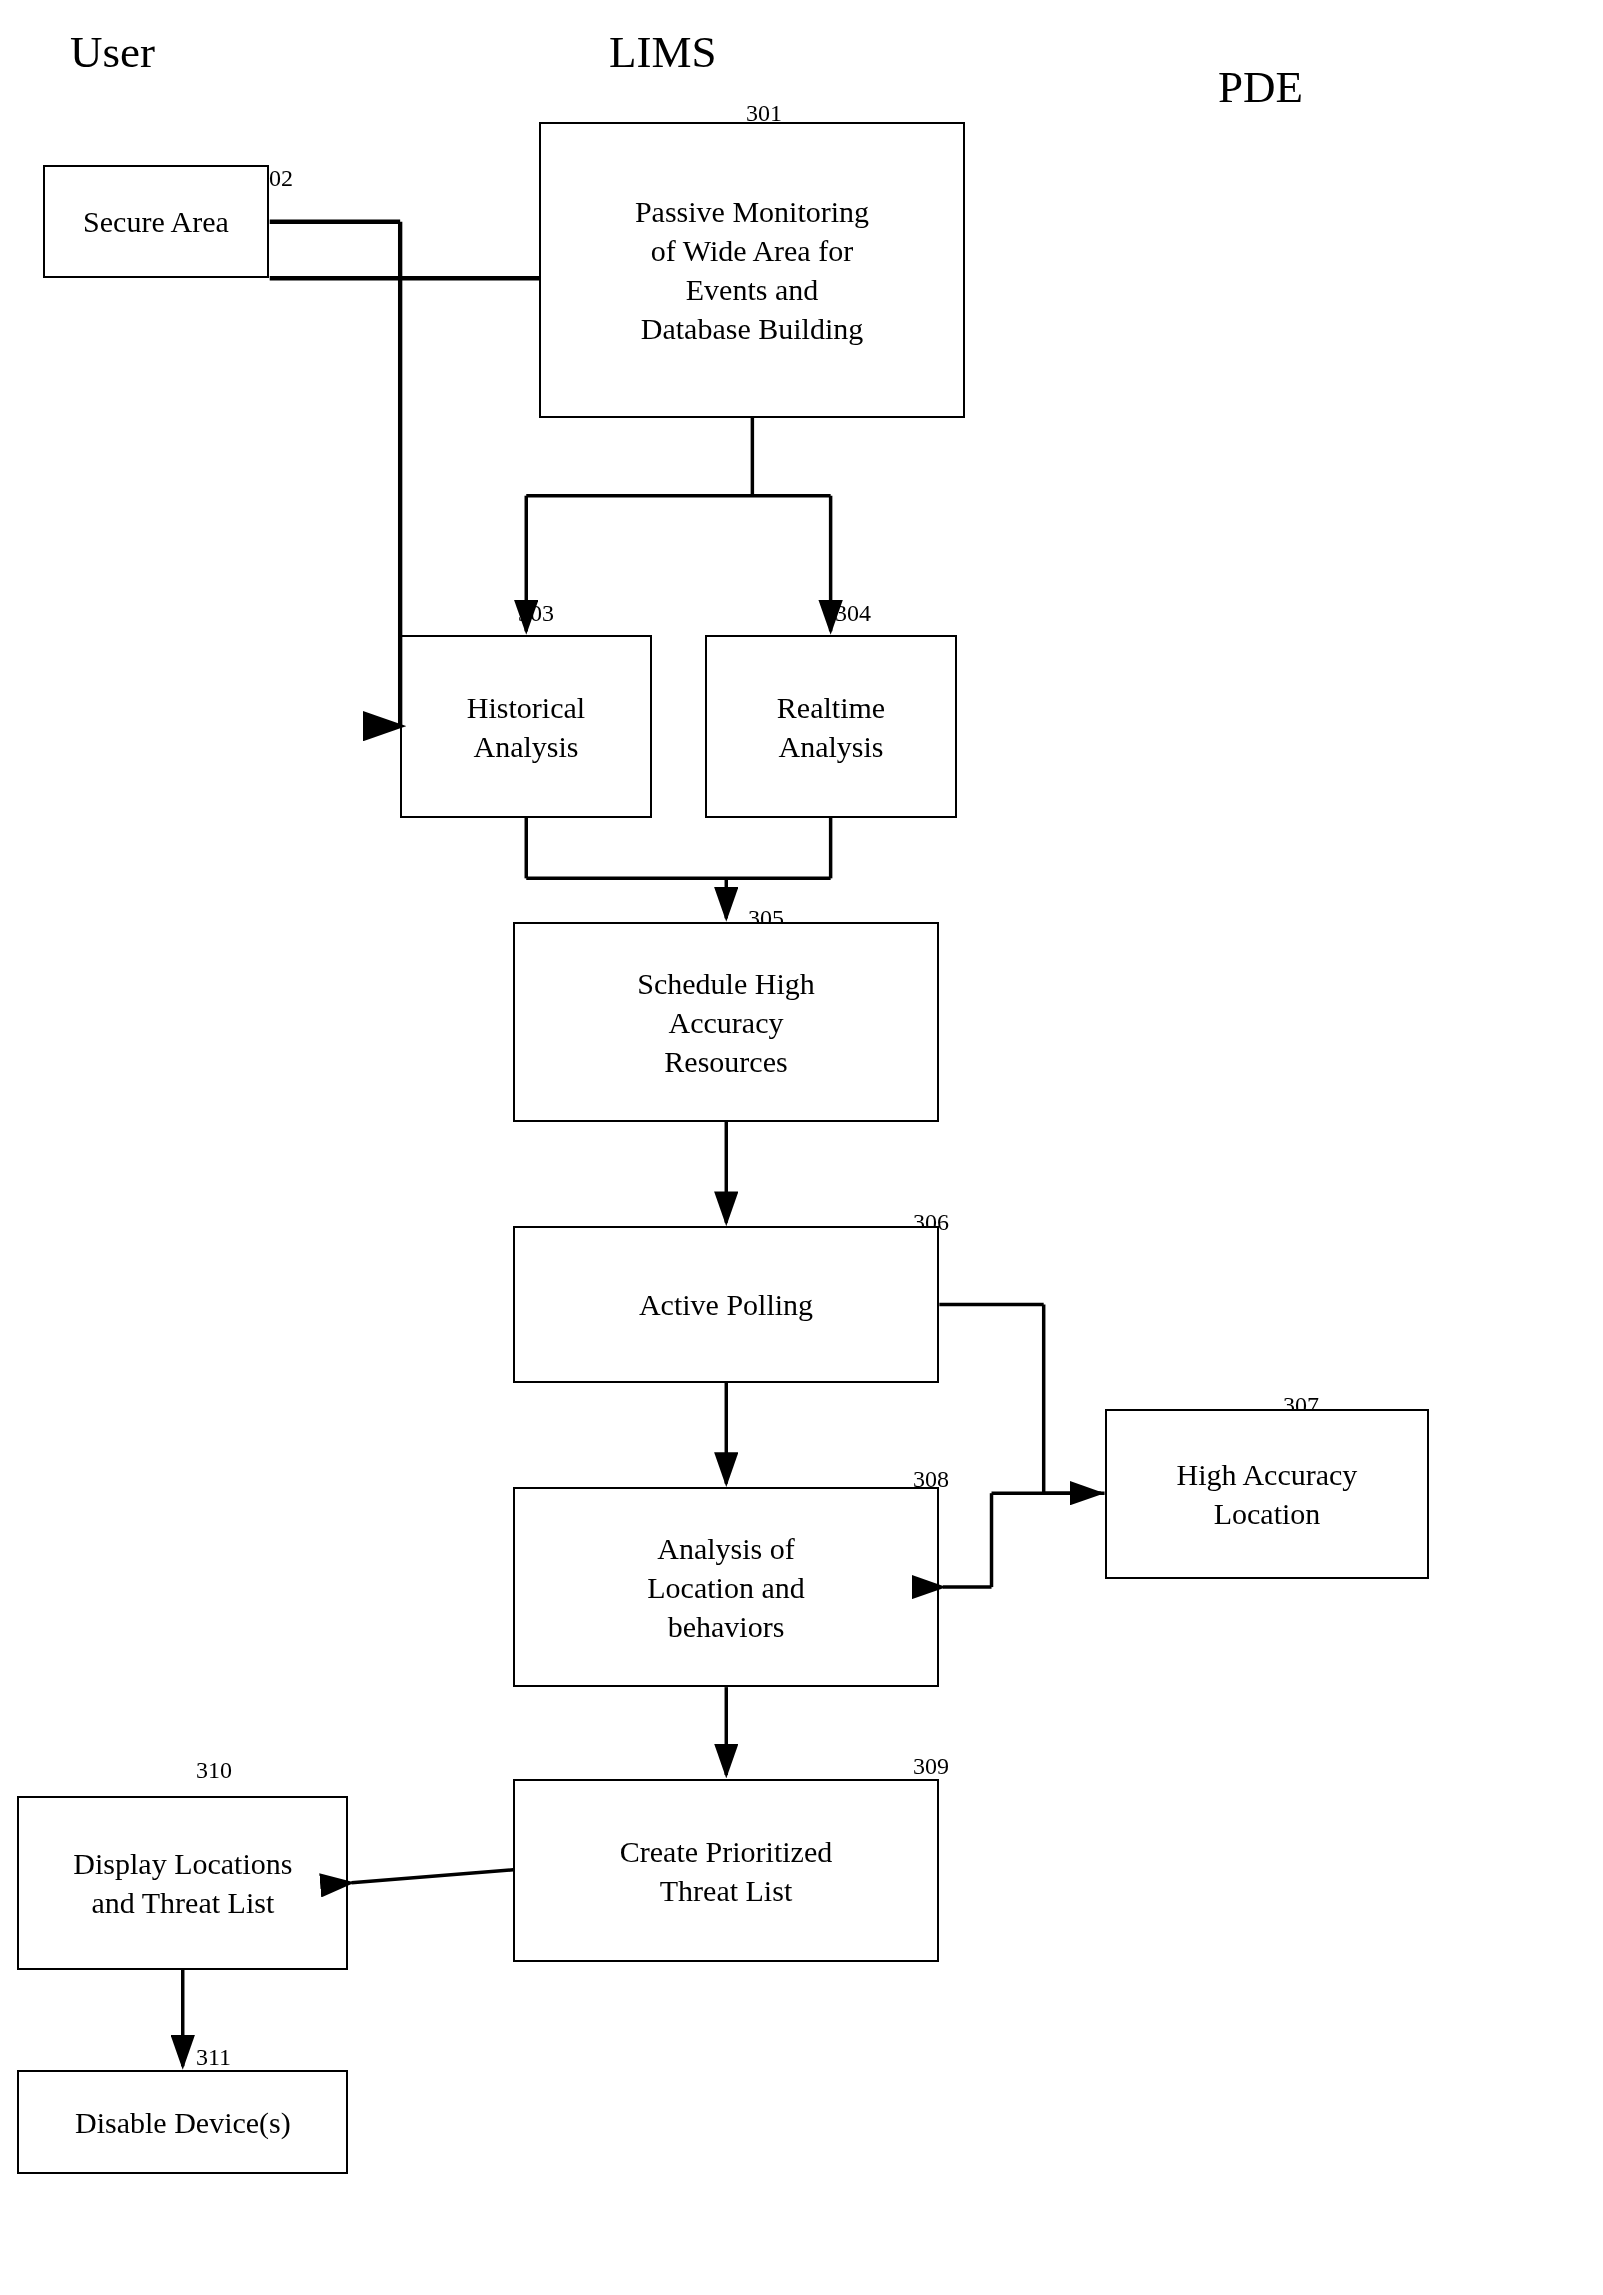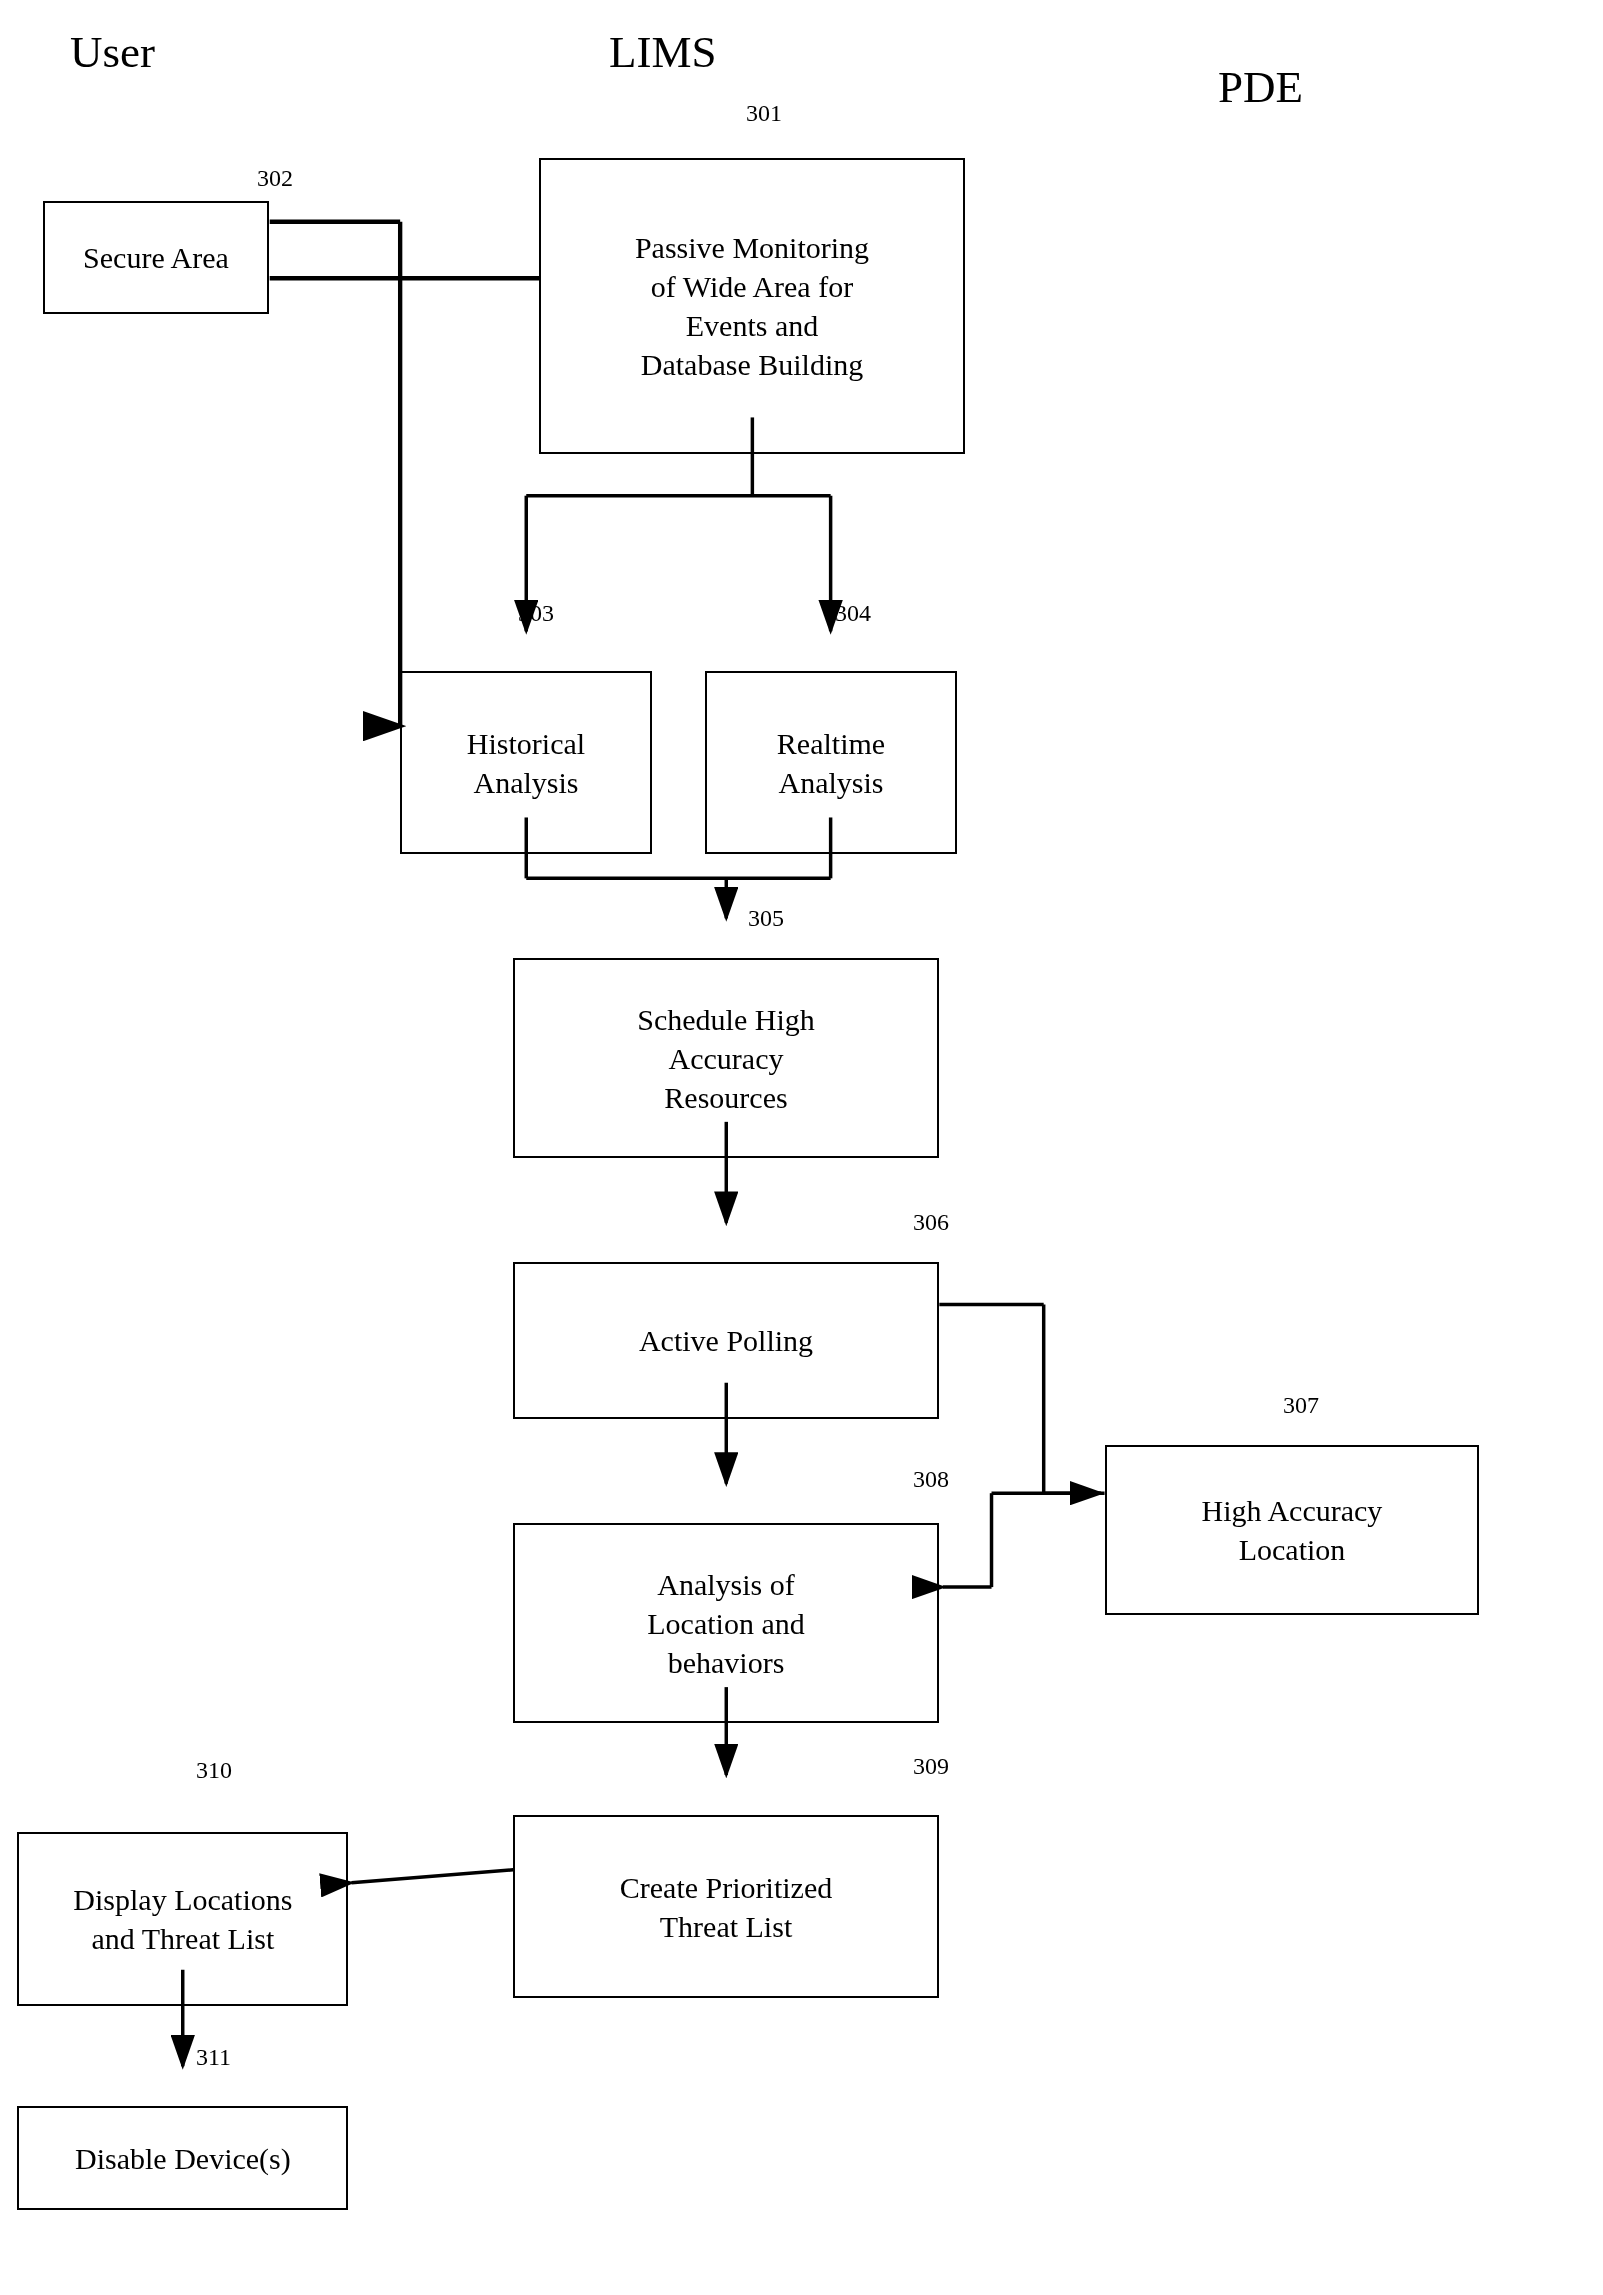--- a/index.html
+++ b/index.html
@@ -33,21 +33,20 @@
       position: absolute;
       border: 2.6px solid #000;
       background: #fff;
       display: flex;
       align-items: center;
       justify-content: center;
       text-align: center;
       font-size: 30px;
       line-height: 1.3;
       padding: 15px;
-      margin-top: 36px;
     }
 
     
     .ref-num {
       position: absolute;
       font-size: 24px;
       font-weight: normal;
     }
 
     
@@ -93,21 +92,21 @@
 
   <div class="flow-box" style="left: 705px; top: 635px; width: 252px; height: 183px; white-space: pre-line;">Realtime
 Analysis</div>
 
   <div class="flow-box" style="left: 513px; top: 922px; width: 426px; height: 200px; white-space: pre-line;">Schedule High
 Accuracy
 Resources</div>
 
   <div class="flow-box" style="left: 513px; top: 1226px; width: 426px; height: 157px;">Active Polling</div>
 
-  <div class="flow-box" style="left: 1105px; top: 1409px; width: 374px; height: 170px; white-space: pre-line;">High Accuracy
+  <div class="flow-box" style="left: 1105px; top: 1409px; width: 324px; height: 170px; white-space: pre-line;">High Accuracy
 Location</div>
 
   <div class="flow-box" style="left: 513px; top: 1487px; width: 426px; height: 200px; white-space: pre-line;">Analysis of
 Location and
 behaviors</div>
 
   <div class="flow-box" style="left: 17.4px; top: 1796px; width: 331px; height: 174px; white-space: pre-line;">Display Locations
 and Threat List</div>
 
   <div class="flow-box" style="left: 513px; top: 1779px; width: 426px; height: 183px; white-space: pre-line;">Create Prioritized

